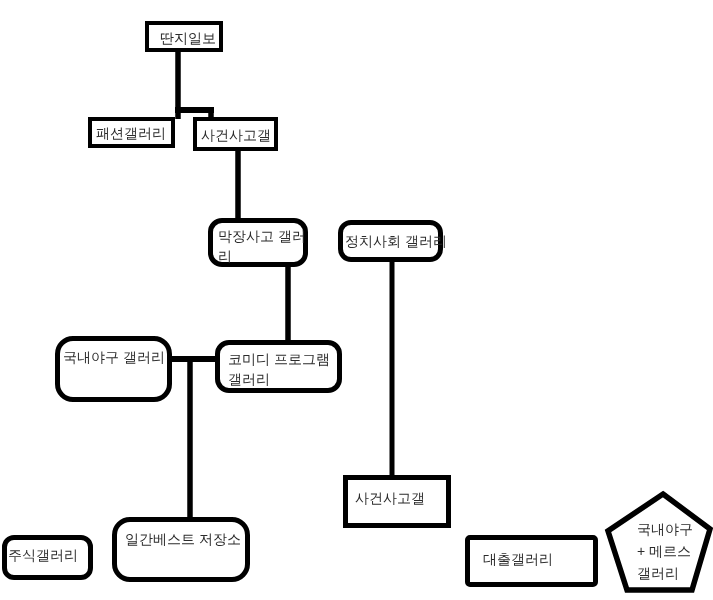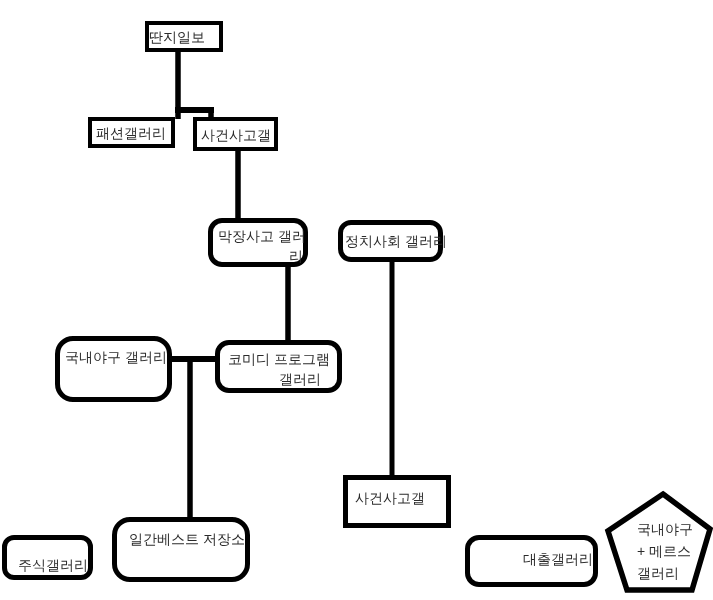--- a/index.html
+++ b/index.html
@@ -20,35 +20,35 @@
     width: 713px; height: 600px;
   }
   .node {
     position: absolute;
     box-sizing: border-box;
     background: #ffffff;
     border: 4px solid #000000;
     white-space: nowrap;
     line-height: 16px;
   }
-  .node.rounded { border-width: 5px; text-align: right; }
+  .node.rounded { border-width: 5px; }
   .node .txt-line { white-space: nowrap; }
 
   
-  .n-ddanzi   { left:145px; top:21px;  width:78px;  height:31px; padding:5px 0 0 0;font-family:Liberation Mono, monospace; }
+  .n-ddanzi   { left:145px; top:21px;  width:78px;  height:31px; padding:5px 0 0 11px; }
   .n-fashion  { left:88px;  top:117px; width:87px;  height:31px; padding:4px 0 0 4px; }
   .n-incident { left:193px; top:117px; width:85px;  height:34px; padding:6px 0 0 4px; }
   .n-makjang  { left:208px; top:218px; width:100px; height:49px; border-radius:14px; padding:3px 0 0 5px;  line-height:20px; }
   .n-politics { left:338px; top:220px; width:105px; height:42px; border-radius:13px; padding:8px 0 0 2px; }
   .n-baseball { left:55px;  top:336px; width:117px; height:66px; border-radius:18px; padding:8px 0 0 3px; }
   .n-comedy   { left:215px; top:340px; width:127px; height:53px; border-radius:14px; padding:4px 16px 0 8px;  line-height:20px; }
   .n-history  { left:343px; top:475px; width:108px; height:53px; border-width:5px;   padding:10px 0 0 7px; }
-  .n-stock    { left:2px;   top:535px; width:91px;  height:45px; border-radius:12px; padding:17px 0 0 1px; }
+  .n-stock    { left:2px;   top:535px; width:91px;  height:45px; border-radius:12px; padding:7px 0 0 1px; }
   .n-ilbe     { left:112px; top:517px; width:138px; height:65px; border-radius:18px; padding:9px 0 0 8px; }
-  .n-loan     { left:465px; top:535px; width:133px; height:52px; border-radius:14px; padding:11px 0 0 13px; }
+  .n-loan     { left:465px; top:535px; width:133px; height:52px; border-radius:5px; padding:11px 0 0 13px; }
 
   .pentagon-text {
     position: absolute;
     left: 637px; top: 518px;
     line-height: 22px;
     white-space: nowrap;
   }
 </style>
 </head>
 <body>

